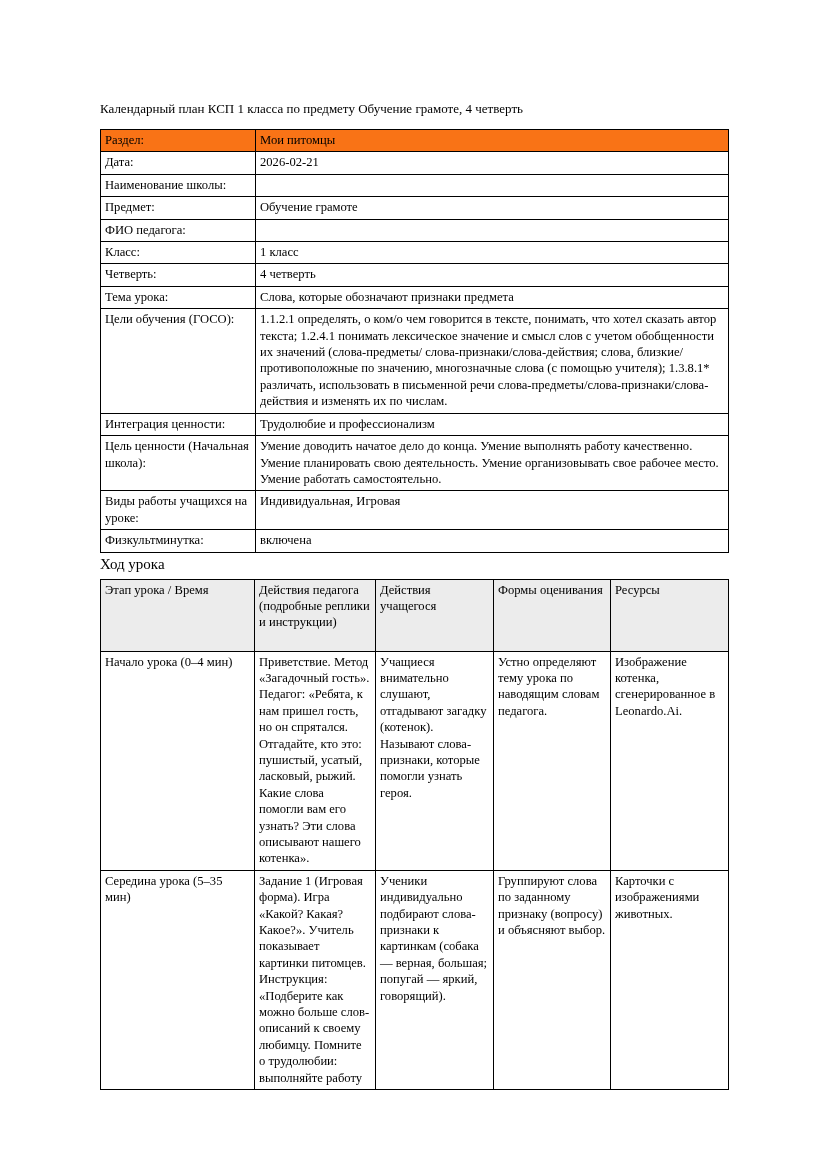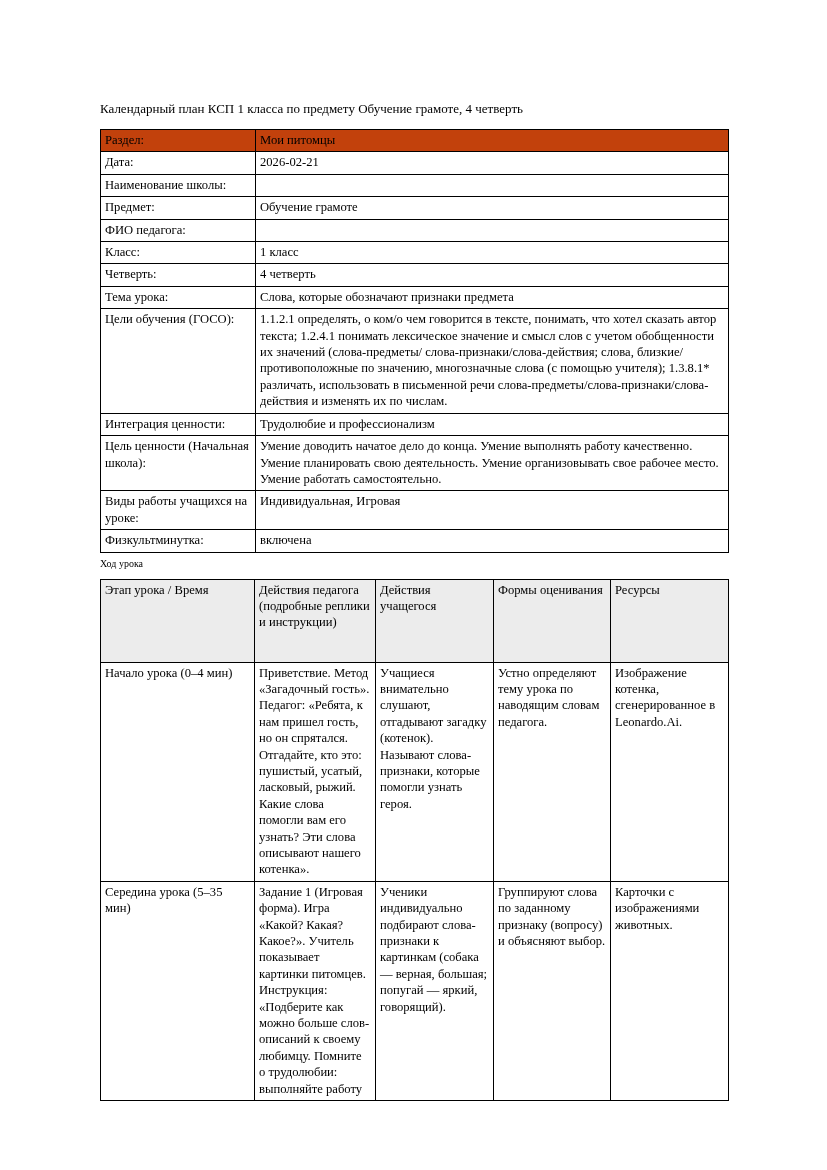--- a/index.html
+++ b/index.html
@@ -29,21 +29,21 @@
     width: 628px;
   }
   .doc-title {
     font-size: 13.0px;
     line-height: 17px;
     margin: 0 0 12px 0;
     font-weight: normal;
     white-space: nowrap;
   }
   .section-label {
-    font-size: 10px;
+    font-size: 15px;
     line-height: 16px;
     margin: 3px 0 7px 0;
   }
   table {
     border-collapse: collapse;
     width: 628px;
     table-layout: fixed;
     font-size: 12.6px;
   }
   table td, table th {
@@ -54,29 +54,29 @@
     font-weight: normal;
     line-height: 16.4px;
     word-wrap: break-word;
     overflow-wrap: break-word;
     hyphens: none;
   }
   
   .info-table { margin-bottom: 0; }
   .info-table col.c-label { width: 155px; }
   .info-table col.c-value { width: 473px; }
-  .info-table tr.shaded td { background: #c2410c; }
+  .info-table tr.shaded td { background: #f97316; }
   
   .flow-table col.f1 { width: 154px; }
   .flow-table col.f2 { width: 121px; }
   .flow-table col.f3 { width: 118px; }
   .flow-table col.f4 { width: 117px; }
   .flow-table col.f5 { width: 118px; }
   .flow-table thead td { background: #ececec; }
-  .flow-table thead td.hcell { height: 83px; vertical-align: top; }
+  .flow-table thead td.hcell { height: 72px; vertical-align: top; }
 </style>
 </head>
 <body>
 
 <div class="page">
   <div class="content">
 
     <p class="doc-title">Календарный план КСП 1 класса по предмету Обучение грамоте, 4 четверть</p>
 
     <table class="info-table">

